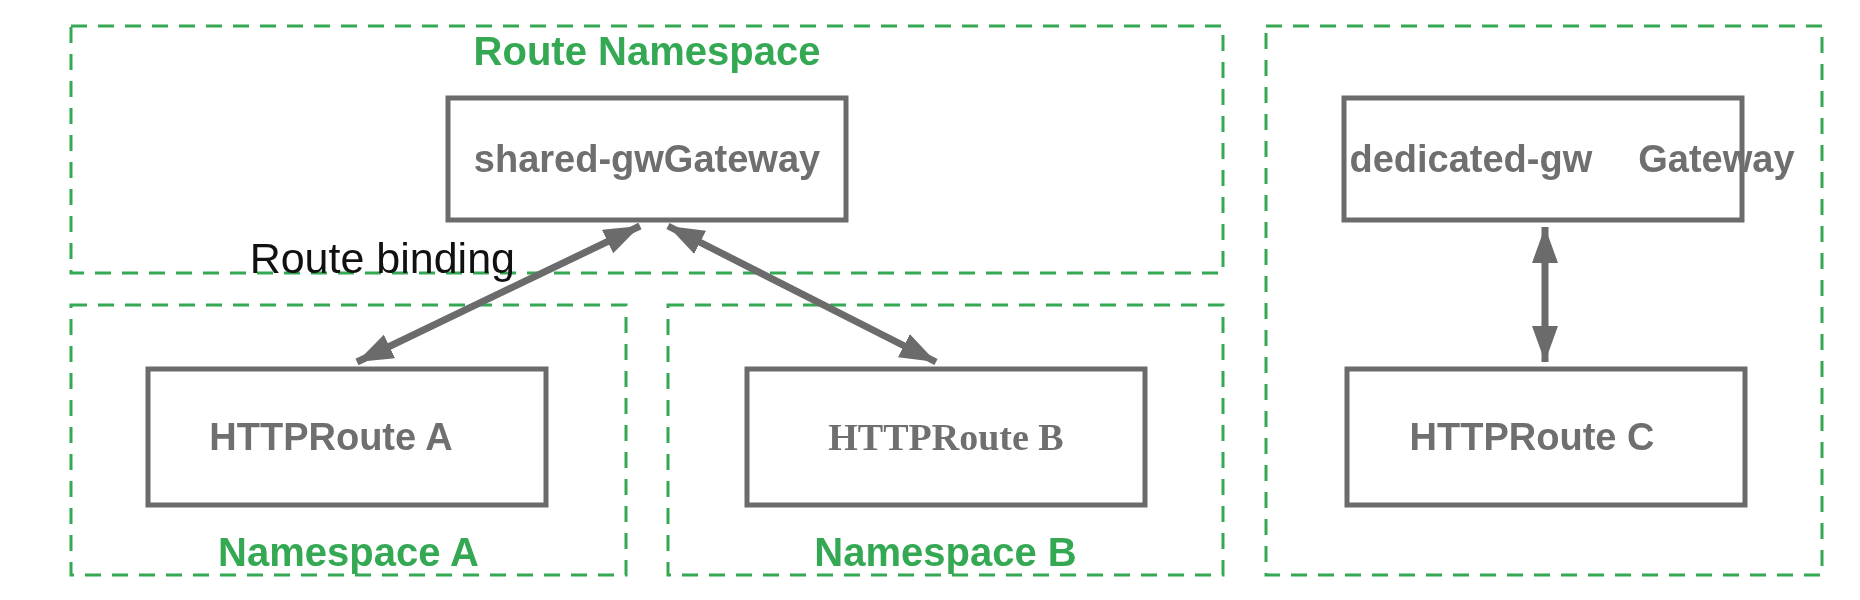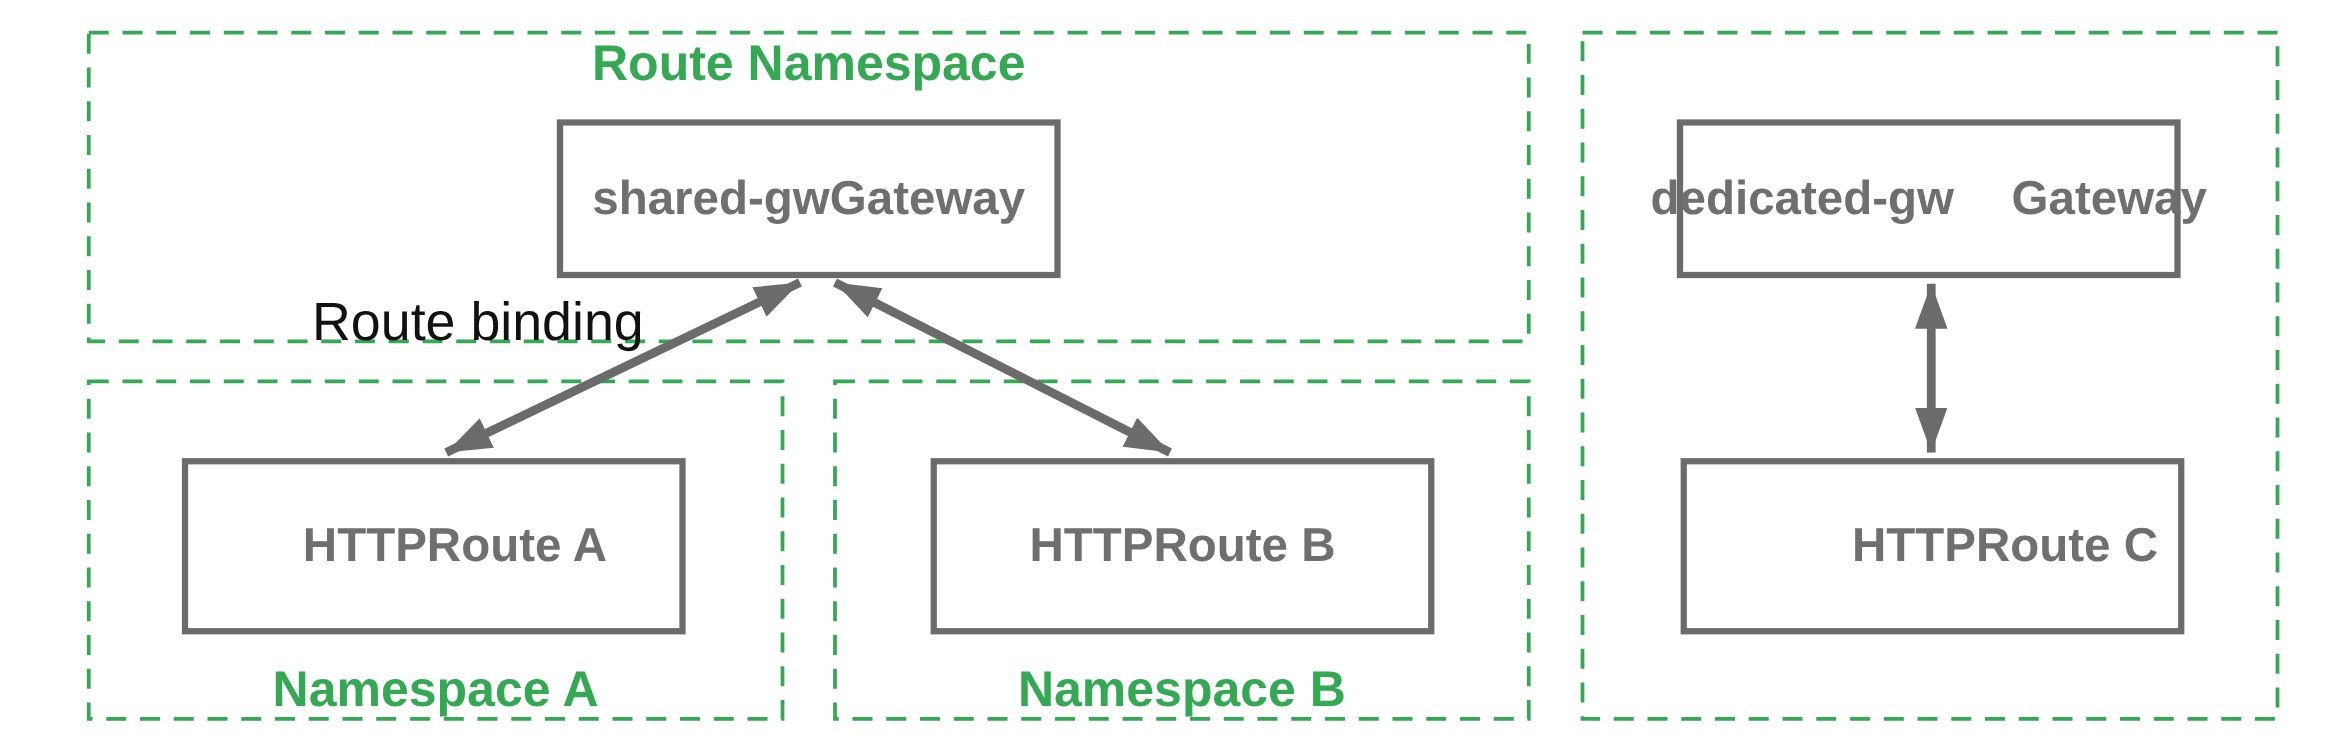--- a/index.html
+++ b/index.html
@@ -45,24 +45,24 @@
   </svg>
 
   <div class="lbl ns-title" style="left:71px;top:29px;width:1152px;height:44px;">Route Namespace</div>
   <div class="lbl ns-title" style="left:668px;top:530px;width:555px;height:44px;">Namespace B</div>
   <div class="lbl ns-title" style="left:71px;top:530px;width:555px;height:44px;">Namespace A</div>
 
   <div class="lbl node-text gw-label" style="left:448px;top:98px;width:398px;height:122px;">
     <span class="ln">shared-gw</span>
     <span class="ln">Gateway</span>
   </div>
-  <div class="lbl node-text gw-label" style="left:1344px;top:98px;width:398px;height:122px;gap:46px;">
+  <div class="lbl node-text gw-label" style="left:1373px;top:98px;width:398px;height:122px;gap:46px;">
     <span class="ln">dedicated-gw</span>
     <span class="ln">Gateway</span>
   </div>
 
-  <div class="lbl node-text" style="left:165px;top:369px;width:398px;height:136px;">HTTPRoute A</div>
-  <div class="lbl node-text" style="left:747px;top:369px;width:398px;height:136px;">HTTPRoute B</div>
-  <div class="lbl node-text" style="left:1405px;top:369px;width:398px;height:136px;">HTTPRoute C</div>
+  <div class="lbl node-text" style="left:132px;top:369px;width:398px;height:136px;">HTTPRoute A</div>
+  <div class="lbl node-text" style="left:747px;top:369px;width:398px;height:136px;font-family:Liberation Serif, serif;">HTTPRoute B</div>
+  <div class="lbl node-text" style="left:1333px;top:369px;width:398px;height:136px;">HTTPRoute C</div>
 
   <div class="lbl annotation" style="left:240px;top:236px;width:275px;height:44px;">Route binding</div>
 
 </div>
 
 </body></html>

